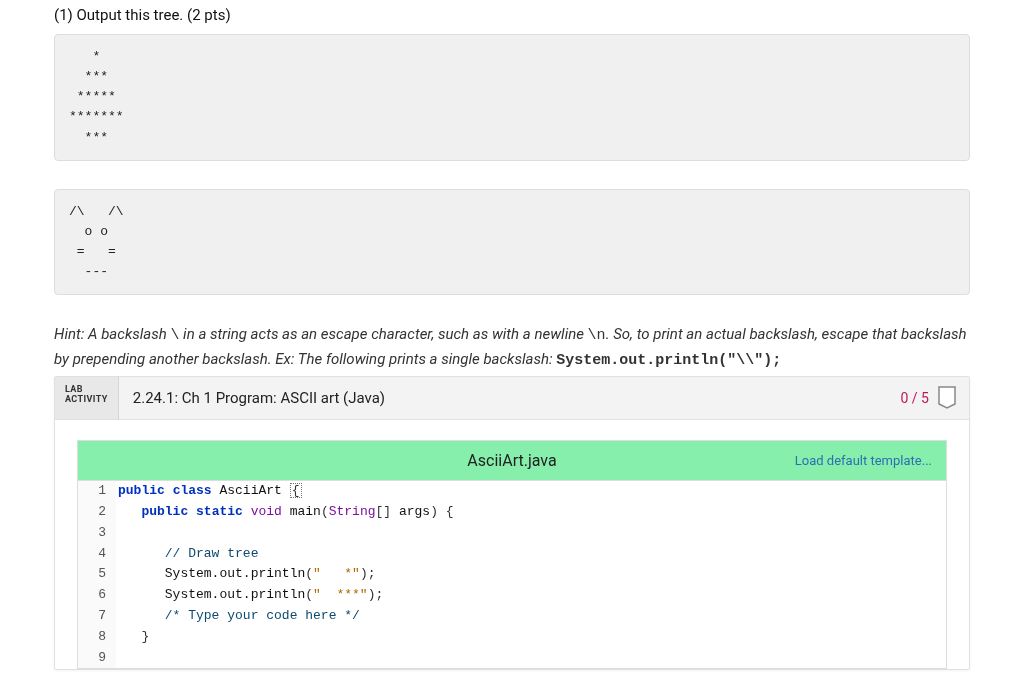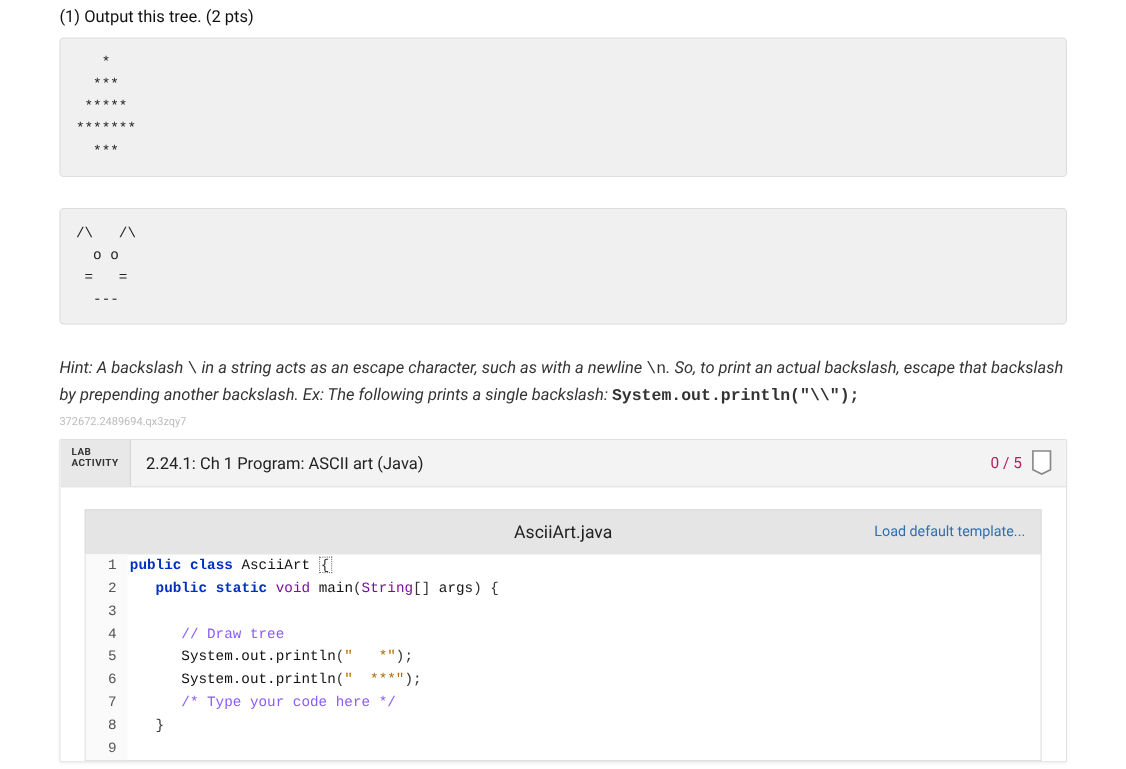--- a/index.html
+++ b/index.html
@@ -100,21 +100,21 @@
     height: 24px;
   }
   .bookmark-icon svg { display: block; }
   .editor-area {
     padding: 20px 22px 0 22px;
     background: #fff;
   }
   .file-bar {
     display: flex;
     align-items: center;
-    background: #e5e5e5;
+    background: #86efac;
     border: 1px solid #ddd;
     border-bottom: none;
     position: relative;
     height: 40px;
   }
   .file-name {
     position: absolute;
     left: 0; right: 0;
     text-align: center;
     font-size: 16px;
@@ -148,21 +148,21 @@
     background: #fafafa;
   }
   .code-text {
     white-space: pre;
     padding-left: 2px;
     text-align: right;
   }
   .tok-kw { color: #0030c0; font-weight: bold; }
   .tok-type { color: #7a0f9e; }
   .tok-str { color: #b06a00; }
-  .tok-cmt { color: #8b5cf6; }
+  .tok-cmt { color: #0c4a6e; }
   .tok-id { color: #111; }
   .brace-box {
     display: inline-block;
     border: 1px dotted #777;
     padding: 0 1px;
     line-height: 1;
   }
 </style>
 </head>
 <body>
@@ -179,21 +179,20 @@
   <div class="code-box">/\   /\
   o o
  =   =
   ---</div>
 
   <p class="hint">
     <span>Hint: A backslash </span><span class="mono-inline">\</span><span> in a string acts as an escape character, such as with a newline </span><span class="mono-inline">\n</span><span>. So, to print an actual backslash, escape that backslash by prepending another backslash. Ex: The following prints a single backslash:</span>
     <span class="mono">System.out.println("\\");</span>
   </p>
 
-  <div class="tinyid">372672.2489694.qx3zqy7</div>
 
   <div class="lab-wrap">
     <div class="lab-header">
       <div class="lab-badge">
         <span>LAB</span>
         <span>ACTIVITY</span>
       </div>
       <div class="lab-title">2.24.1: Ch 1 Program: ASCII art (Java)</div>
       <div class="lab-score-wrap">
         <span class="lab-score">0 / 5</span>

